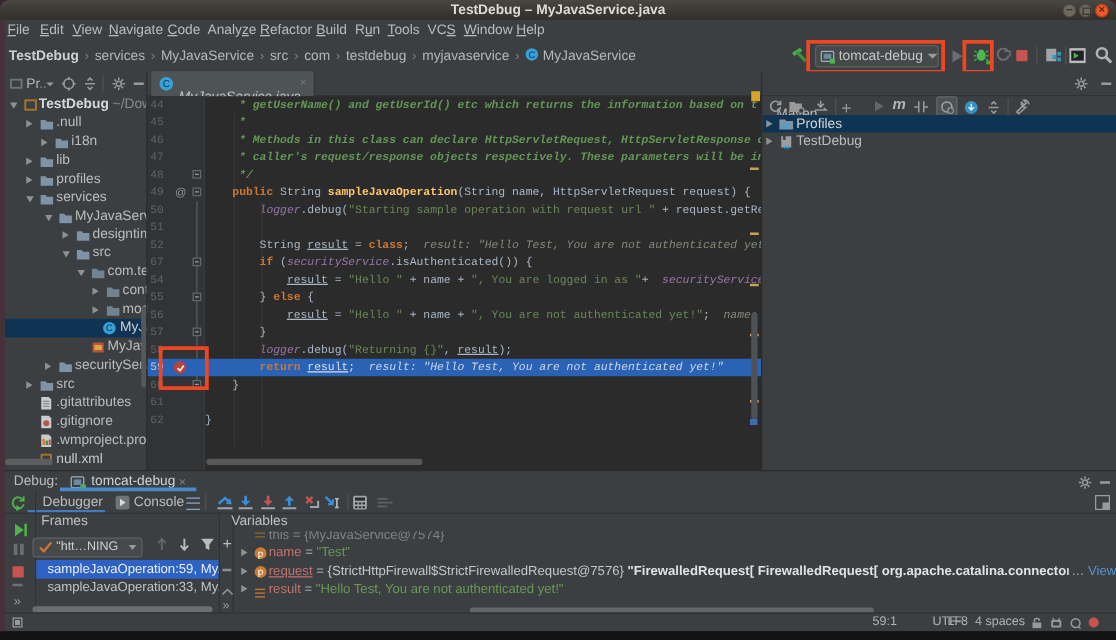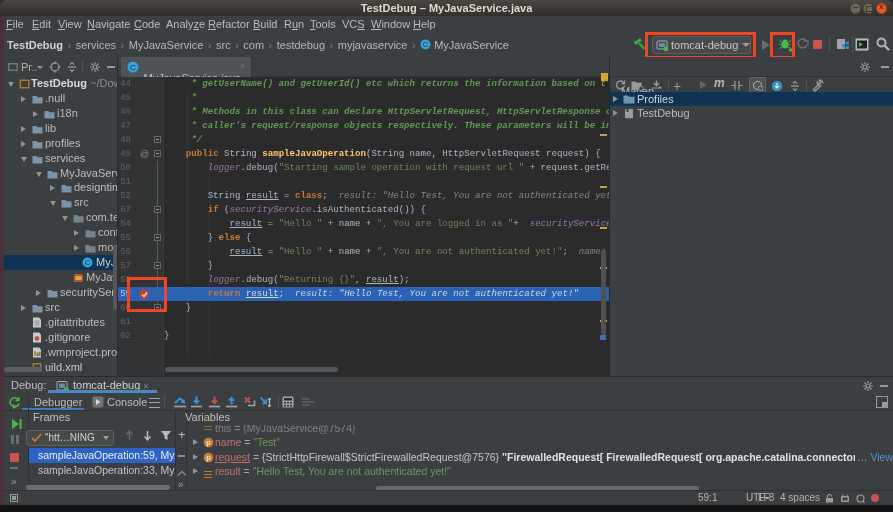--- a/index.html
+++ b/index.html
@@ -217,21 +217,21 @@
       </svg><span class="abs" style="left:41px;">.gitignore</span></div>
   <div class="trow" style="top:268px;"><svg class="ticon" style="left:28px;top:2px;" width="10" height="11" viewBox="0 0 10 11">
         <path d="M1 0.5 H7 L9 2.5 V10.5 H1 Z" fill="#c8ccce"></path>
         <rect x="2" y="4" width="2" height="5" fill="#cc8231"></rect>
         <rect x="4.5" y="5.5" width="2" height="3.5" fill="#4b8f4b"></rect>
         <rect x="7" y="4.7" width="1.6" height="4.3" fill="#b8554e"></rect>
       </svg><span class="abs" style="left:41px;">.wmproject.prop</span></div>
   <div class="trow" style="top:283px;"><svg class="ticon" style="left:28px;top:2px;" width="10" height="11" viewBox="0 0 10 11">
         <rect x="0.5" y="1" width="9" height="9" rx="1" fill="#a8772c"></rect>
         <rect x="2" y="2.5" width="6" height="6" fill="#3c3f41"></rect>
-      </svg><span class="abs" style="left:41px;color:#c8c8c8;">uild.xml</span></div>
+      </svg><span class="abs" style="left:41px;color:#c8c8c8;">null.xml</span></div>
 
   <div class="abs" style="left:0;top:290px;width:38px;height:5px;background:#5c5e60;border-radius:3px;"></div>
   <div class="abs" style="left:109px;top:168px;width:4px;height:65px;background:#55585a;border-radius:2px;"></div>
 </div>
 <svg width="0" height="0" style="position:absolute;">
   <defs>
     <g id="folder">
         <path d="M0.5 2 h4 l1 1.3 h5 V9.5 H0.5 Z" fill="#7f93a7"></path>
       </g>
     <g id="pkg">

